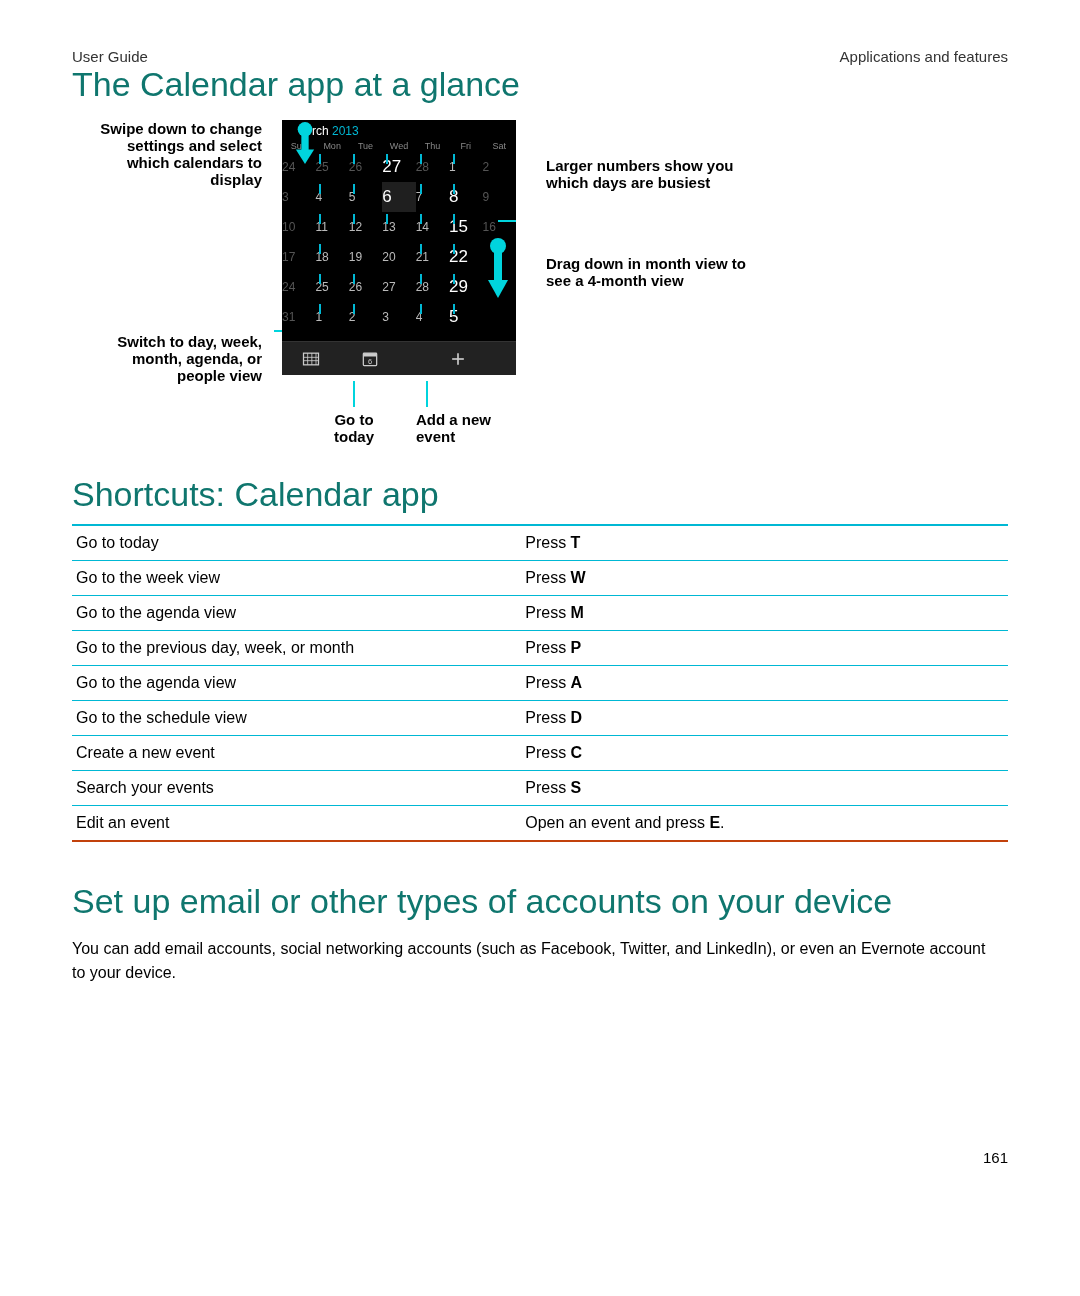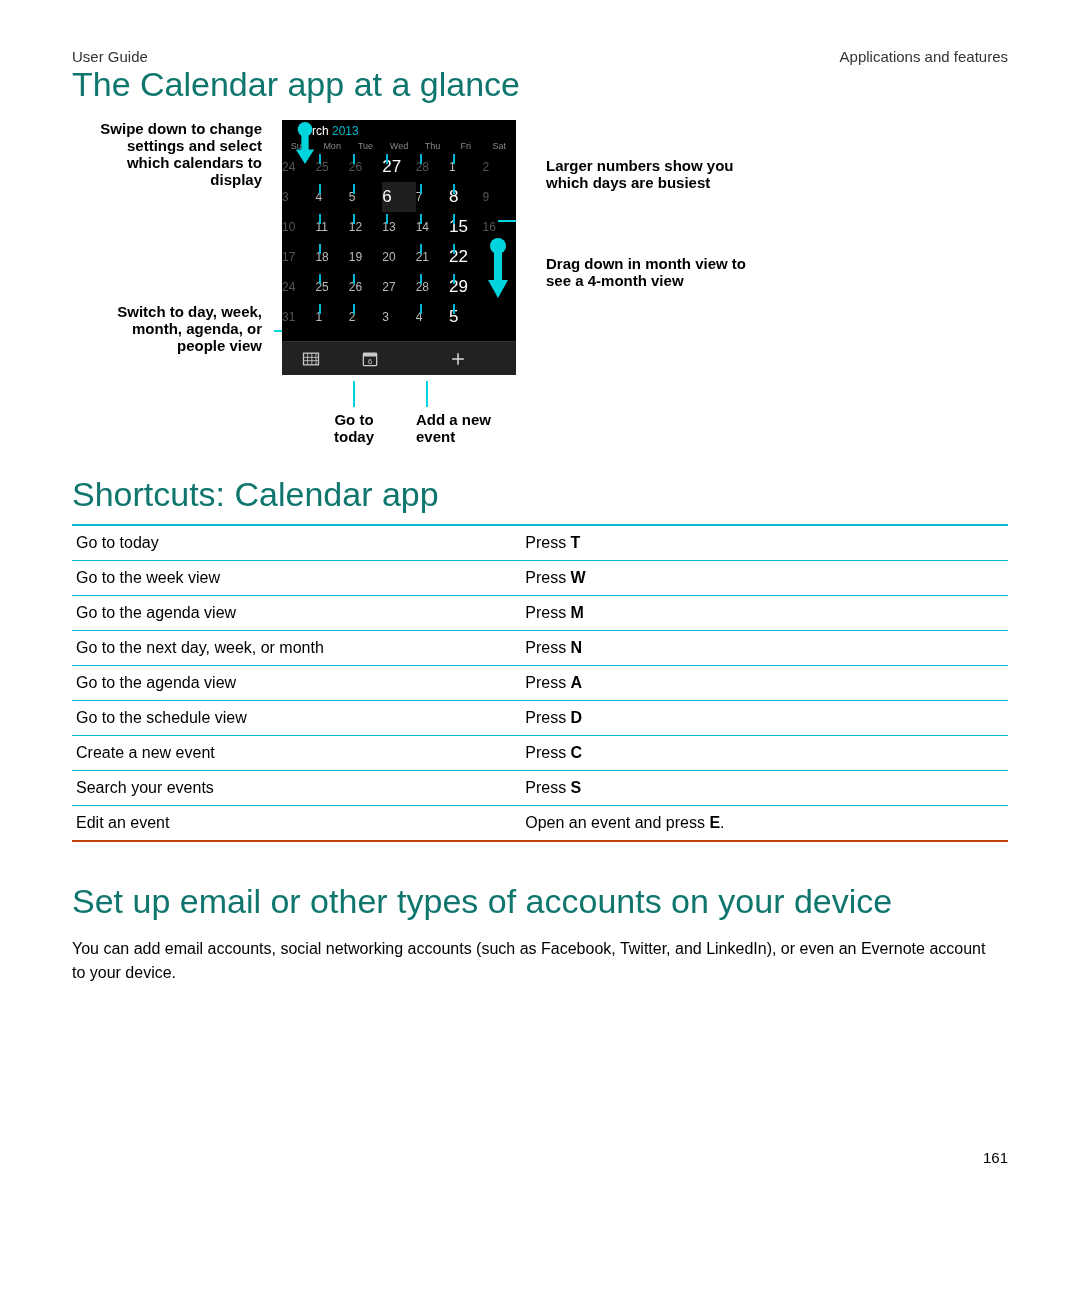--- a/index.html
+++ b/index.html
@@ -32,21 +32,21 @@
     margin-bottom: 30px;
   }
   .left-callouts {
     width: 200px;
     font-weight: 700;
     font-size: 15px;
     text-align: right;
     position: relative;
   }
   .left-callouts .co1 { position: absolute; top: 0; right: 10px; width: 180px; }
-  .left-callouts .co2 { position: absolute; top: 183px; right: 10px; width: 180px; }
+  .left-callouts .co2 { position: absolute; top: 213px; right: 10px; width: 180px; }
   .right-callouts {
     width: 230px;
     font-weight: 700;
     font-size: 15px;
     text-align: left;
     position: relative;
   }
   .right-callouts .co3 { position: absolute; top: 37px; left: 20px; width: 200px; }
   .right-callouts .co4 { position: absolute; top: 135px; left: 20px; width: 200px; }
   .bottom-callouts {
@@ -295,22 +295,22 @@
       </tr>
       <tr>
         <td>Go to the week view</td>
         <td class="press">Press <b>W</b></td>
       </tr>
       <tr>
         <td>Go to the agenda view</td>
         <td class="press">Press <b>M</b></td>
       </tr>
       <tr>
-        <td>Go to the next day, week, or month</td>
-        <td class="press">Press <b>N</b></td>
+        <td>Go to the previous day, week, or month</td>
+        <td class="press">Press <b>P</b></td>
       </tr>
       <tr>
         <td>Go to the agenda view</td>
         <td class="press">Press <b>A</b></td>
       </tr>
       <tr>
         <td>Go to the schedule view</td>
         <td class="press">Press <b>D</b></td>
       </tr>
       <tr>

